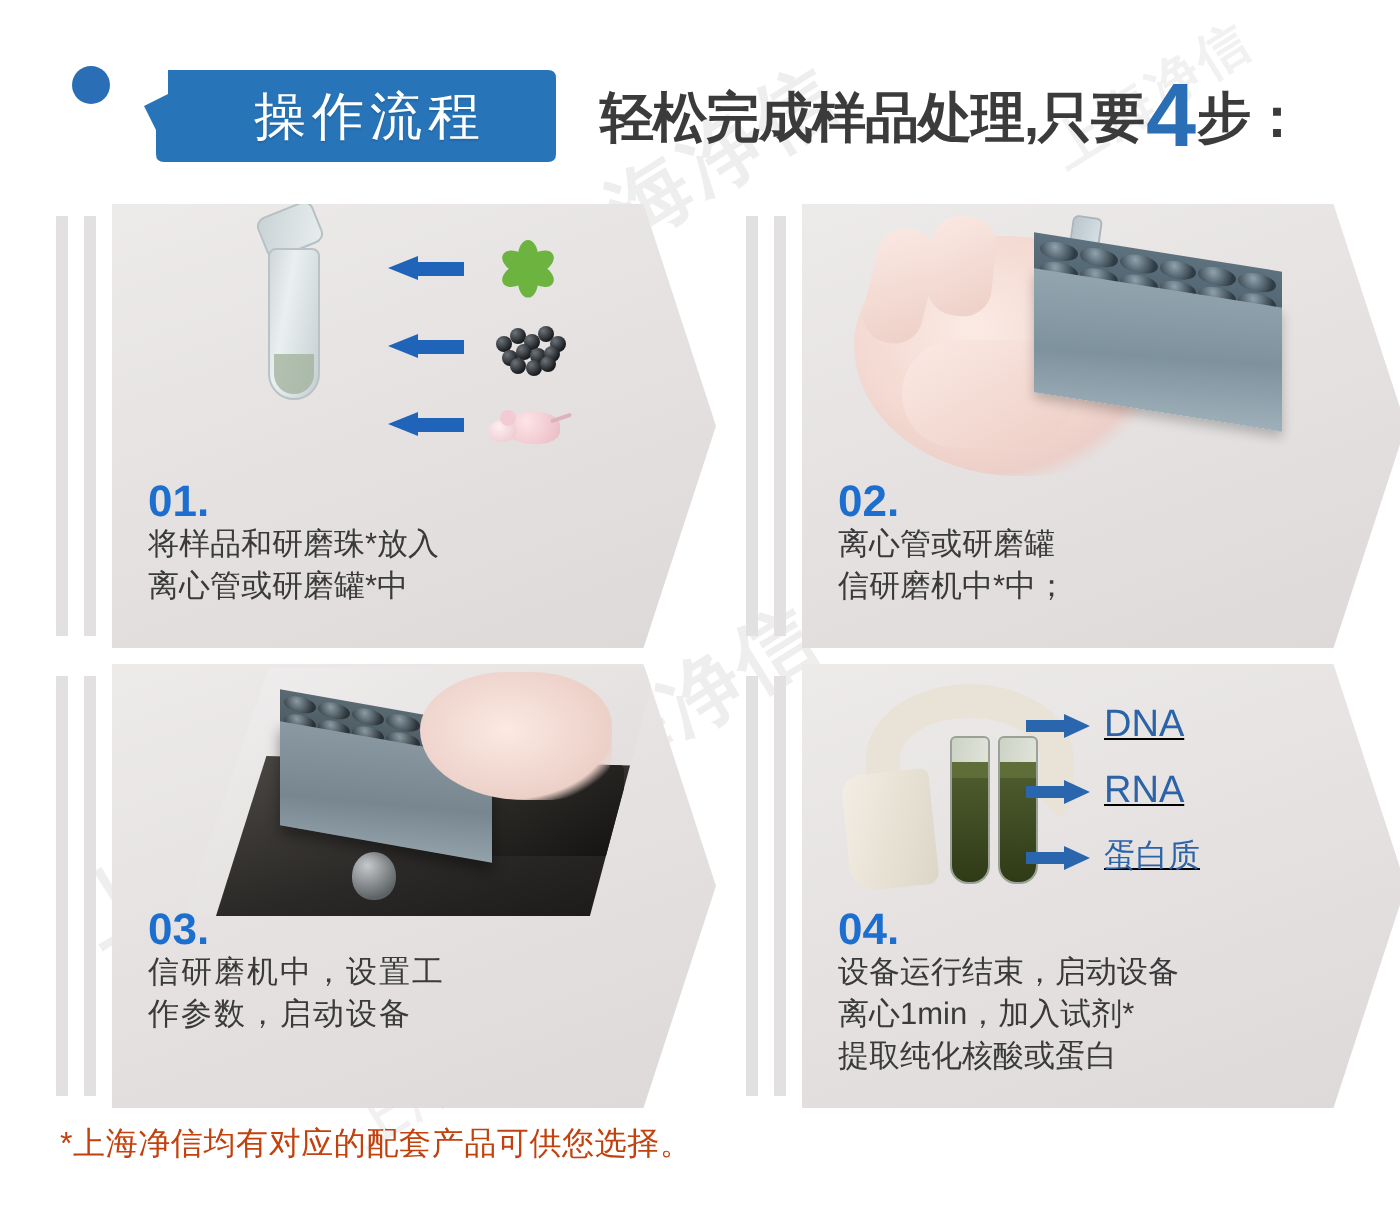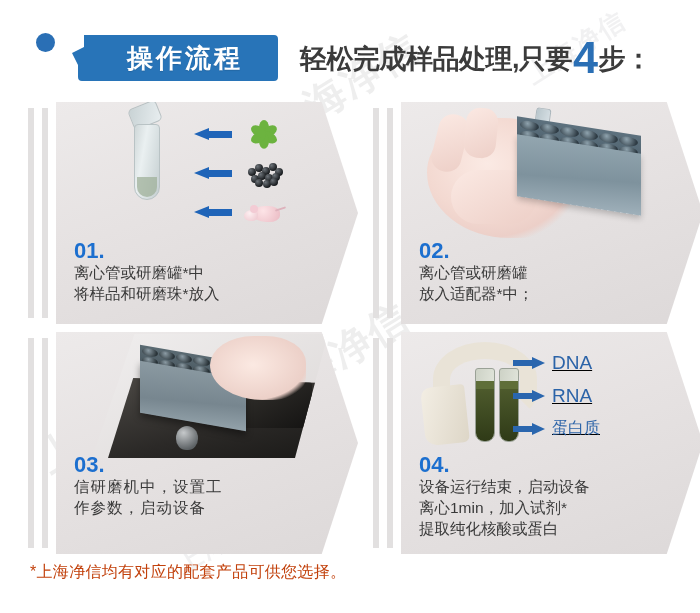--- a/index.html
+++ b/index.html
@@ -30,21 +30,21 @@
     position:absolute;left:36px;top:33px;width:19px;height:19px;
     border-radius:50%;background:#2a6fb5;
   }
   #banner{
     position:absolute;left:72px;top:33px;width:208px;height:50px;
   }
   #banner svg{display:block;}
   #banner-label{
     position:absolute;left:0;top:0;width:208px;height:50px;
     display:flex;align-items:center;justify-content:center;
-    color:#ffffff;font-size:26px;font-weight:700;letter-spacing:3px;
+    color:#ffffff;font-size:26px;font-weight:400;letter-spacing:3px;
     padding-left:18px;box-sizing:border-box;
     text-shadow:0 1px 1px rgba(0,0,0,.12);
   }
   #header-tagline{
     position:absolute;left:300px;top:36px;
     font-size:27px;font-weight:700;color:#3b3b3b;letter-spacing:-0.5px;
     white-space:nowrap;line-height:44px;
   }
   #header-tagline .big4{
     color:#2a6fb5;font-size:45px;font-weight:700;
@@ -346,22 +346,22 @@
           <div class="mouse-icon" style="left:188px;top:98px;">
             <div class="bodyp"></div>
               <div class="headp"></div>
             <div class="ear"></div>
               <div class="tail"></div>
           </div>
         </div>
 
         <div class="step-num">01.</div>
         <div class="step-lines">
+          <div>将样品和研磨珠*放入</div>
           <div>离心管或研磨罐*中</div>
-          <div>将样品和研磨珠*放入</div>
         </div>
 
       </div>
     </div>
   </div>
 
   <div class="step s2">
     <div class="stripe a"></div>
     <div class="stripe b"></div>
     <div class="card">
@@ -394,21 +394,21 @@
                 <u></u>
                 <u></u>
             </div>
             <div class="block2"></div>
           </div>
         </div>
 
         <div class="step-num">02.</div>
         <div class="step-lines">
           <div>离心管或研磨罐</div>
-          <div>放入适配器*中；</div>
+          <div>信研磨机中*中；</div>
         </div>
 
       </div>
     </div>
   </div>
 
   <div class="step s3">
     <div class="stripe a"></div>
     <div class="stripe b"></div>
     <div class="card">

